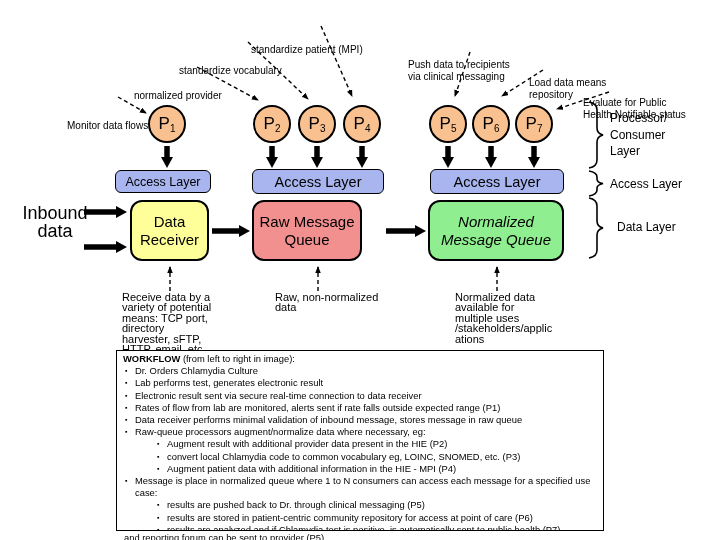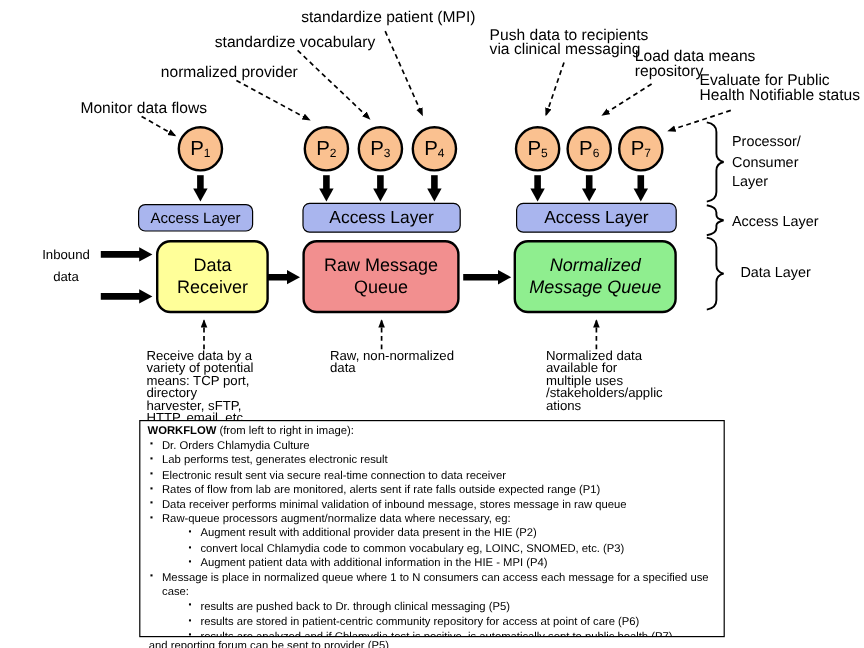--- a/index.html
+++ b/index.html
@@ -3,41 +3,41 @@
 <meta charset="utf-8">
 <style>
   html,body{margin:0;padding:0;background:#fff;}
   #canvas{
     position:relative;width:720px;height:540px;background:#ffffff;
     font-family:"Liberation Sans","DejaVu Sans",sans-serif;color:#000;
     overflow:hidden;
   }
   .abs{position:absolute;}
   .pre{white-space:pre-line;}
-  .ann{font-size:13px;line-height:11.5px;color:#000;}
+  .ann{font-size:10px;line-height:11.5px;color:#000;margin-top:36px;}
   #svg-overlay{position:absolute;left:0;top:0;pointer-events:none;}
   .proc{
     width:38px;height:38px;border-radius:50%;border:2px solid #000;
     display:flex;align-items:center;justify-content:center;
     font-size:17px;box-sizing:border-box;
   }
   .proc sub{font-size:10px;line-height:10px;margin-top:9px;}
   .al-box{
     border:1.2px solid #000;border-radius:6px;box-sizing:border-box;
     display:flex;align-items:center;justify-content:center;
     font-size:14.5px;overflow:hidden;white-space:nowrap;
   }
   .al-small{font-size:12.5px;}
   .data-box{
     border:2.2px solid #000;border-radius:12px;box-sizing:border-box;
     display:flex;align-items:center;justify-content:center;text-align:center;
     font-size:15px;line-height:18px;height:61px;top:200px;
   }
   .note{font-size:11px;line-height:10.4px;overflow-wrap:break-word;}
-  .inbound{font-size:11px;line-height:17.5px;text-align:center;}
+  .inbound{font-size:18px;line-height:17.5px;text-align:center;}
   .brace-label{font-size:12px;line-height:16.5px;}
   #workflow-box{
     left:116px;top:350px;width:488px;height:181px;
     border:1.2px solid #000;background:#fff;box-sizing:border-box;
     padding:2px 6px 0 6px;overflow:hidden;
     font-size:9.4px;line-height:12.2px;
   }
   .wf-head b{font-weight:bold;}
   .wf-row{display:flex;}
   .wf-row .bullet{flex:0 0 auto;width:10px;text-align:left;font-size:7px;line-height:12.2px;}
@@ -131,22 +131,22 @@
     </div>
   <div class="abs proc" style="left: 515px; top: 105px; background-color: rgb(250, 193, 144);">
       <span>P</span>
       <sub>7</sub>
     </div>
 
   <div class="abs al-box al-small" style="left: 115px; top: 170px; width: 96px; height: 23px; background-color: rgb(169, 181, 238);">Access Layer</div>
   <div class="abs al-box" style="left: 252px; top: 169px; width: 132px; height: 25px; background-color: rgb(169, 181, 238);">Access Layer</div>
   <div class="abs al-box" style="left: 430px; top: 169px; width: 134px; height: 25px; background-color: rgb(169, 181, 238);">Access Layer</div>
 
-  <div class="abs data-box" style="left: 130px; width: 94px; background-color: rgb(255, 255, 153); text-align: center;">Data Receiver</div>
-  <div class="abs data-box" style="left: 252px; width: 131px; background-color: rgb(242, 143, 143);">Raw Message Queue</div>
+  <div class="abs data-box" style="left: 130px; width: 79px; background-color: rgb(255, 255, 153); text-align: center;">Data Receiver</div>
+  <div class="abs data-box" style="left: 252px; width: 110px; background-color: rgb(242, 143, 143);">Raw Message Queue</div>
   <div class="abs data-box" style="left: 428px; width: 136px; background-color: rgb(143, 238, 143); font-style: italic;">Normalized Message Queue</div>
 
   <div class="abs inbound pre" style="left:14px;top:205px;width:82px;">Inbound
 data</div>
 
   <div class="abs note" style="left:122px;top:292px;width:92px;">Receive data by a variety of potential means: TCP port, directory harvester, sFTP, HTTP, email, etc.</div>
   <div class="abs note" style="left:275px;top:292px;width:105px;">Raw, non-normalized data</div>
   <div class="abs note" style="left:455px;top:292px;width:100px;">Normalized data available for multiple uses /stakeholders/applications</div>
 
   <div class="abs brace-label pre" style="left:610px;top:110px;">Processor/

